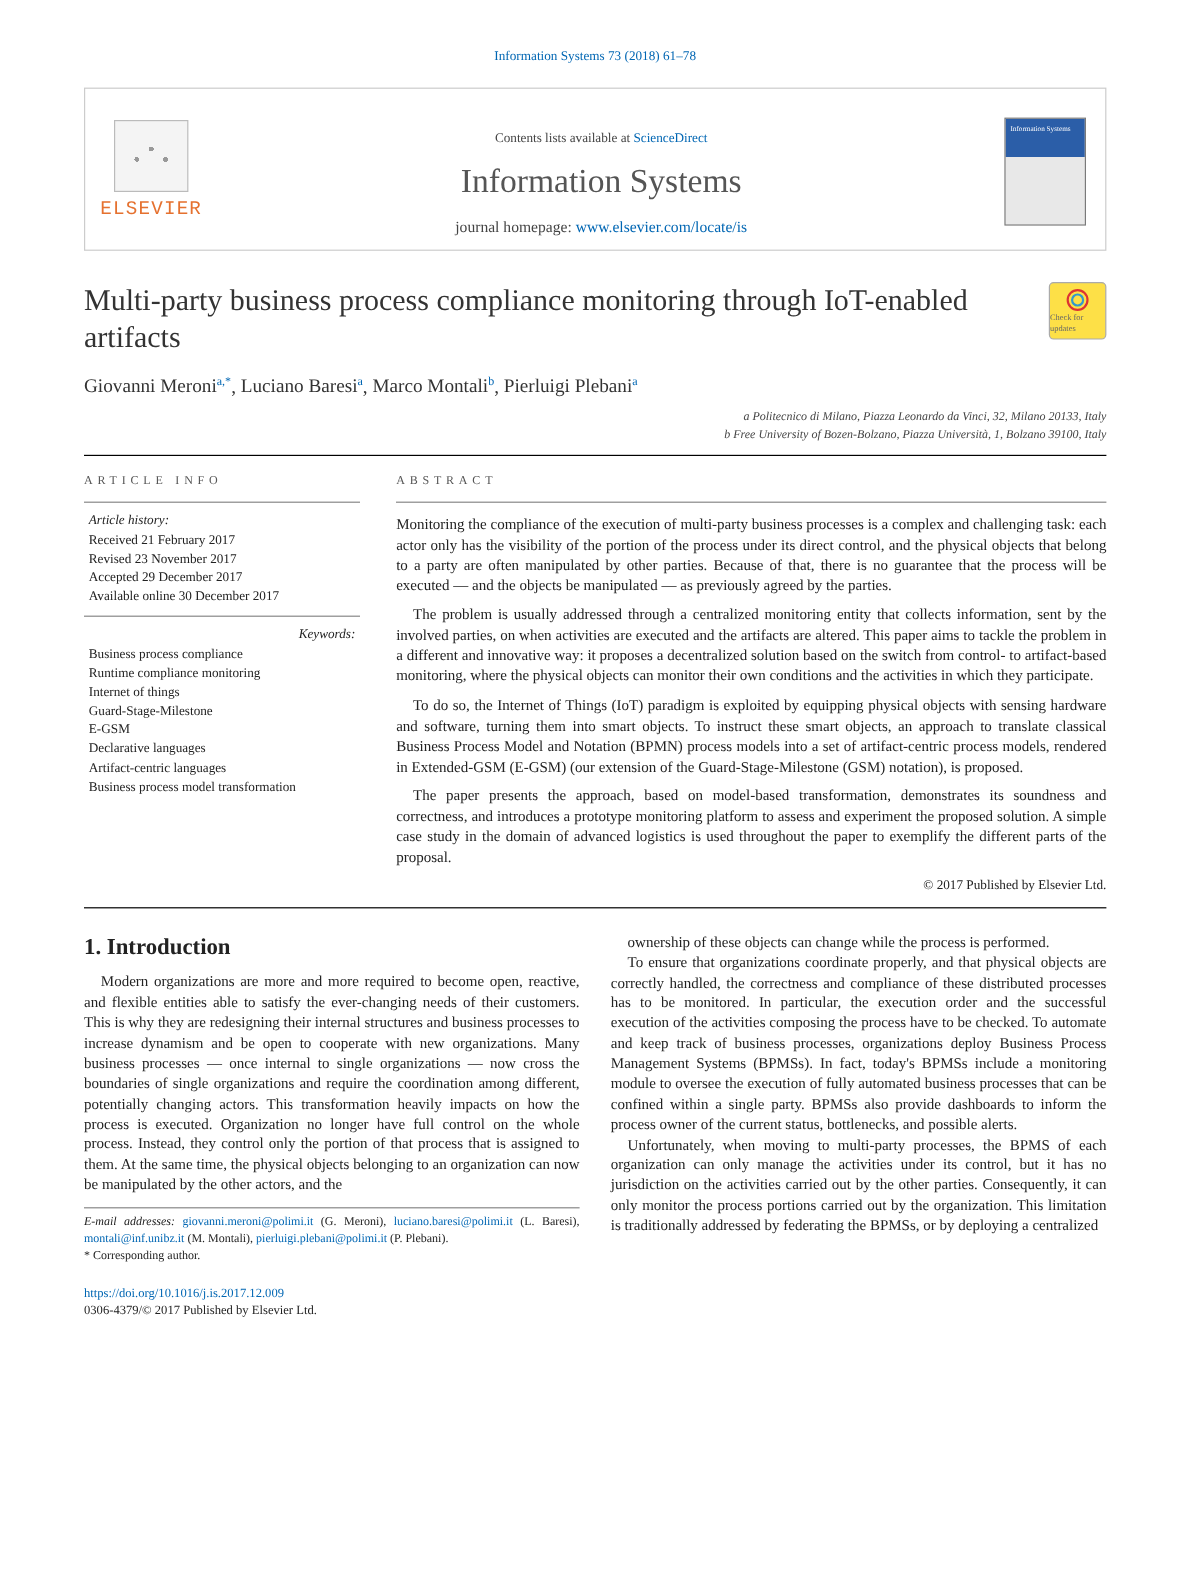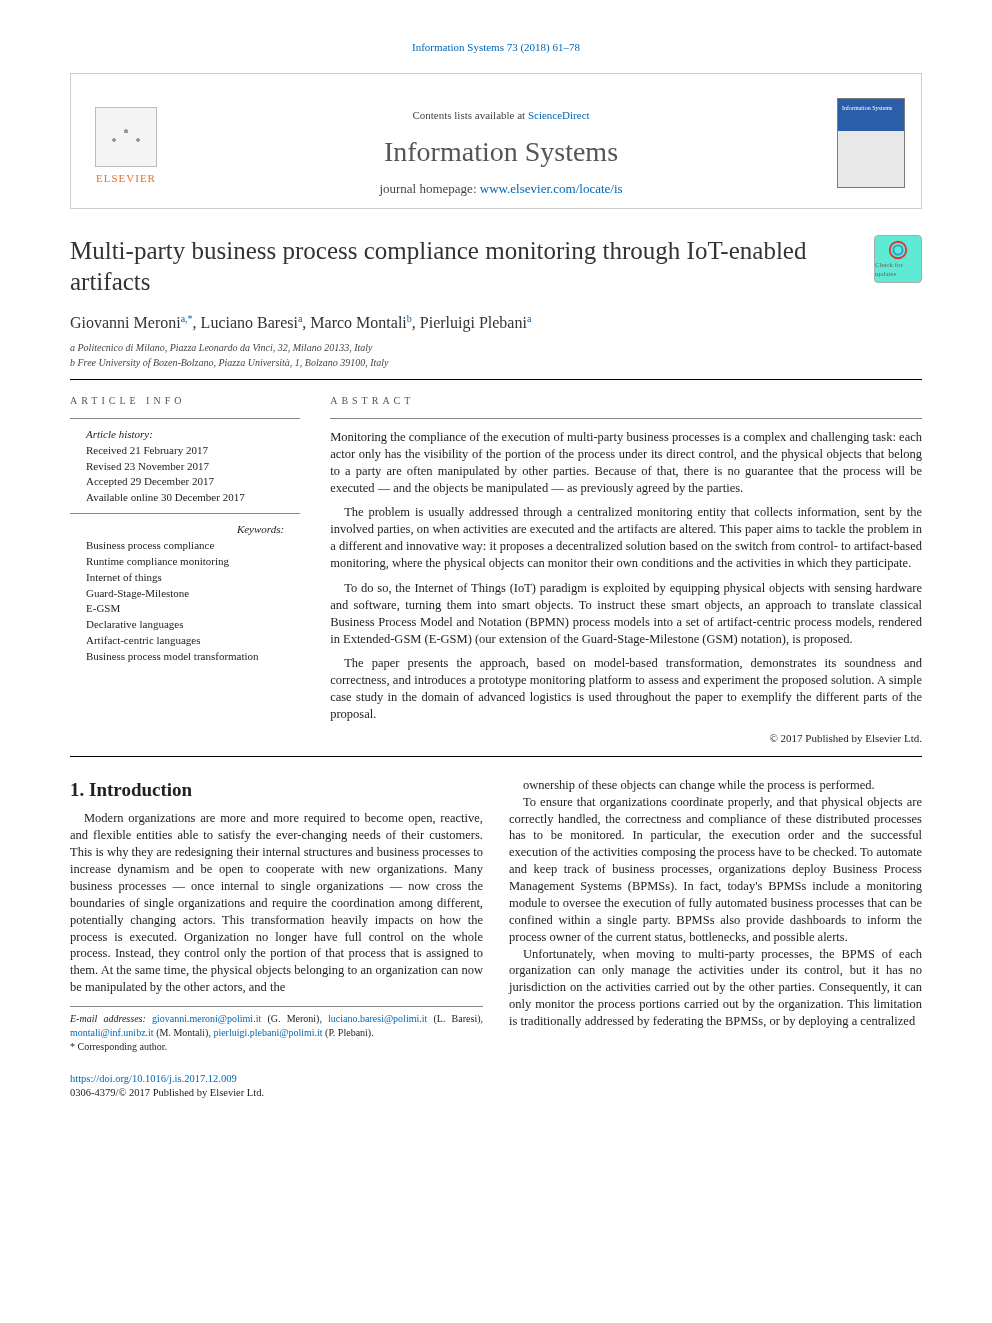--- a/index.html
+++ b/index.html
@@ -30,54 +30,54 @@
     font-family: Georgia, serif; color: #e5712f;
   }
   .elsevier-tree {
     width: 62px; height: 60px; border: 1px solid #bbb;
     background:
       radial-gradient(circle at 50% 40%, #999 0 2px, transparent 2px),
       radial-gradient(circle at 30% 55%, #999 0 2px, transparent 2px),
       radial-gradient(circle at 70% 55%, #999 0 2px, transparent 2px),
       linear-gradient(#f4f4f4,#f4f4f4);
   }
-  .elsevier-word { font-size: 11px; letter-spacing: 1px; margin-top: 4px; }
+  .elsevier-word { font-size: 16px; letter-spacing: 1px; margin-top: 4px; font-family: Liberation Mono, monospace; }
   .masthead-center { flex: 1; text-align: center; margin-top: 20px; }
   .contents-line { font-size: 11px; color: #444; margin-bottom: 10px; }
   .journal-name { font-family: Georgia, serif; font-size: 28px; font-weight: normal; color: #555; margin-bottom: 10px; }
   .homepage-line { font-size: 13px; color: #444; text-align: center; }
   .cover-thumb {
     width: 68px; height: 90px;
     background: linear-gradient(180deg,#2b5ea8 0%,#2b5ea8 36%,#e8e8e8 36%,#e8e8e8 100%);
     border: 1px solid #7a7a7a;
     position: relative;
     font-size: 5px; color: #fff;
   }
   .cover-thumb .ct-title { position:absolute; top:6px; left:4px; right:4px; font-size:6px; line-height:1.1; }
   .title-block { margin-bottom: 14px; display:flex; align-items:flex-start; gap:24px;}
   .title-block h1 { font-family: Georgia, serif; font-weight: normal; font-size: 25px; line-height: 1.25; color:#333; flex:1; }
   .crossmark {
     width: 48px; height: 48px; border:1px solid #aaa; border-radius:4px;
     display:flex; flex-direction:column; align-items:center; justify-content:center;
-    font-size:7px; color:#666; background:#5eead4;
+    font-size:7px; color:#666; background:#fde047;
   }
   .crossmark svg { width:22px; height:22px; }
   .authors { font-size: 16px; color:#333; margin-bottom:8px; }
   .authors sup { font-size:10px; color:#0066b3; }
-  .affils { font-size:10px; font-style: italic; color:#444; margin-bottom: 10px; }
+  .affils { font-size:10px; font-style: italic; color:#444; margin-bottom: 10px; text-align: right; }
   .affils div { margin-bottom:1px; }
   hr.rule { border:none; border-top:1px solid #000; margin: 6px 0 14px 0; }
   .info-abstract { display:flex; gap:30px; margin-bottom: 8px; }
   .info-col { width: 28%; font-size:11px; }
   .abs-col { width:72%; font-size:12.5px; text-align: justify; }
   .sect-label { letter-spacing: 4px; font-size:10px; color:#555; text-transform: uppercase; margin-bottom:10px;font-family:Liberation Serif, serif; }
   .info-col hr { border:none; border-top:1px solid #888; margin:8px 0; }
   .hist-head { font-style: italic; margin-bottom:2px;}
   .kw-head { font-style: italic; margin-bottom:2px;text-align:right;}
-  .info-col p { margin:1px 16px; }
+  .info-col p { margin:1px 4px; }
   .abs-col p { margin-bottom: 8px; text-indent: 14px; }
   .abs-col p:first-of-type { text-indent:0; }
   .copyright { text-align:right; font-size:11px; margin-top:4px; }
   hr.thin { border:none; border-top:1px solid #000; margin: 10px 0 20px 0; }
   .body-cols { column-count:2; column-gap:26px; font-size:12.5px; text-align:justify; }
   .body-cols h2 { font-size:19px; font-weight:bold; margin-bottom:8px; }
   .body-cols p { text-indent:14px; margin-bottom:0; }
   .footnotes { font-size:10px; border-top:1px solid #888; margin-top:10px; padding-top:4px; break-inside: avoid; }
   .footnotes p { text-indent:0; margin:1px 0;}
   .doi-block { font-size:10.5px; margin-top:18px; }

